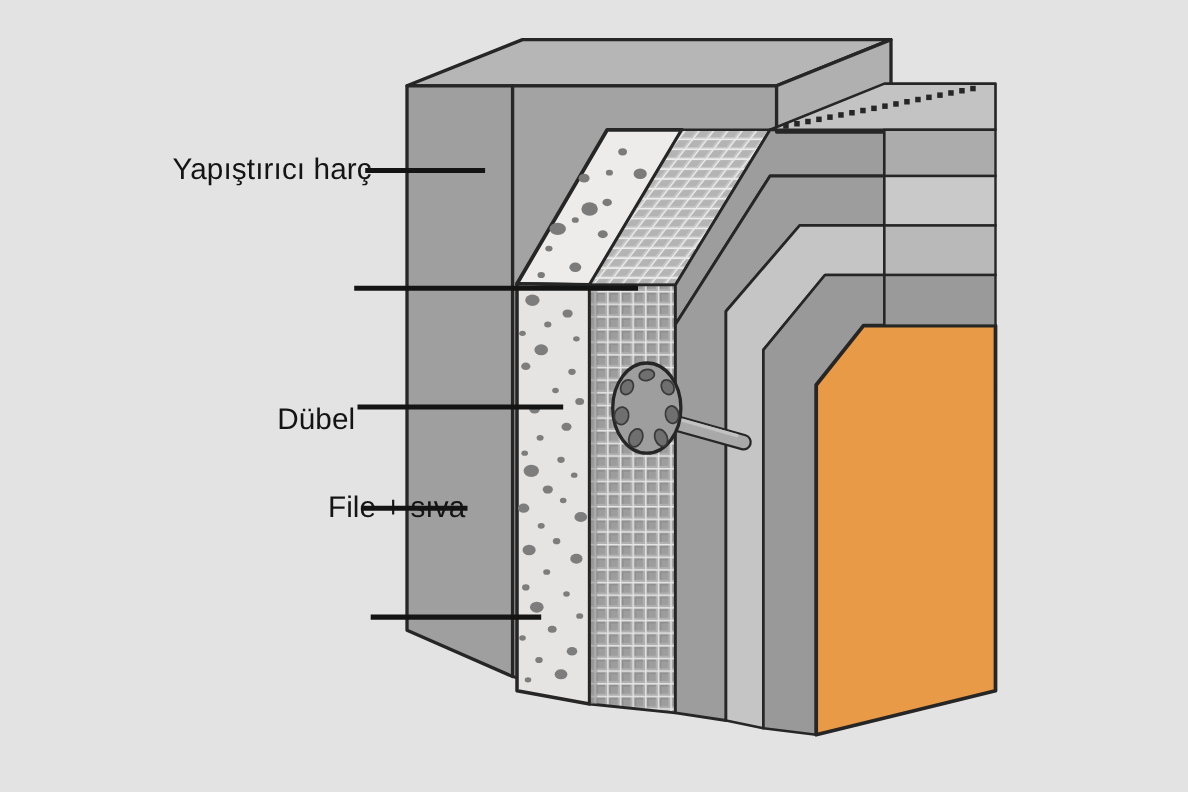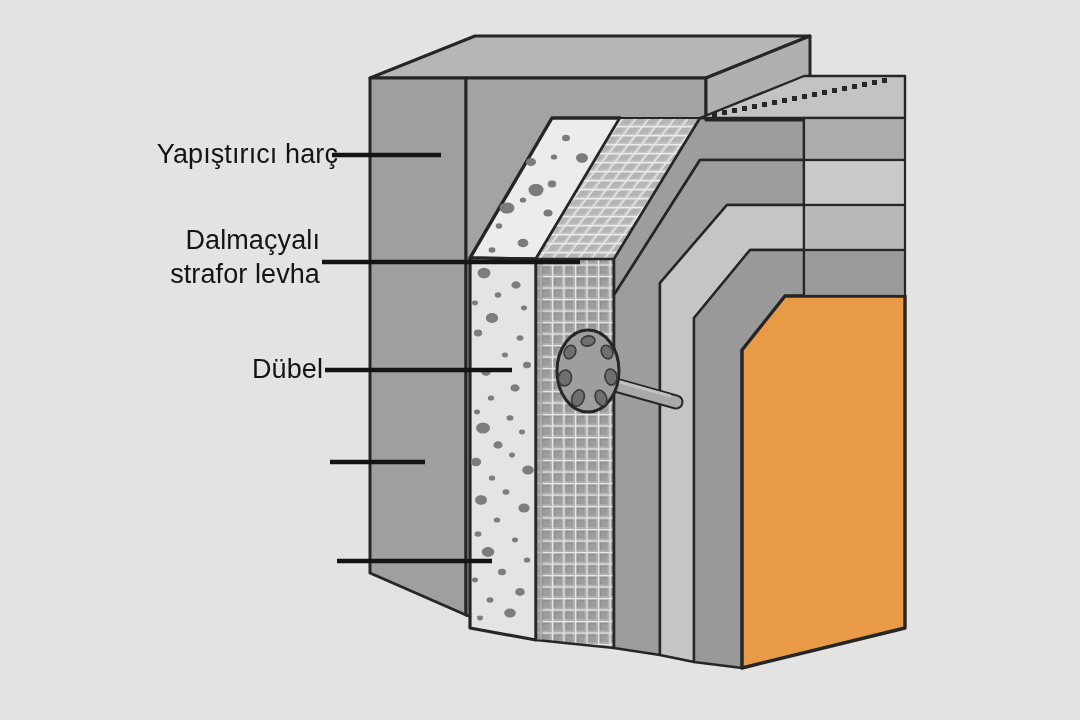--- a/index.html
+++ b/index.html
@@ -30,21 +30,21 @@
     color: #141414;
     font-size: 27px;
     line-height: 34px;
     letter-spacing: 0.1px;
     white-space: pre-line;
     text-align: right;
     font-weight: 400;
   }
   #label-adhesive { right: 742px; top: 137px; }
   #label-eps      { right: 760px; top: 223px; }
-  #label-dowel    { right: 757px; top: 352px; text-align: center; }
+  #label-dowel    { right: 757px; top: 364px; text-align: center; }
   #label-mesh     { right: 657px; top: 444px; }
   #label-paint    { right: 745px; top: 543px; }
 </style>
 </head>
 <body>
 
 <div id="stage">
 
   <svg id="diagram" viewBox="0 0 1080 720">
     <defs>
@@ -213,20 +213,19 @@
       <line x1="332" y1="155" x2="441" y2="155"></line>
       <line x1="322" y1="262" x2="580" y2="262"></line>
       <line x1="325" y1="370" x2="512" y2="370"></line>
       <line x1="330" y1="462" x2="425" y2="462"></line>
       <line x1="337" y1="561" x2="492" y2="561"></line>
     </g>
   </svg>
 
   <div class="label-text" id="label-adhesive">Yapıştırıcı harç</div>
 
-  <div class="label-text" id="label-eps">Dalmaçyalı
-strafor levha</div>
 
   <div class="label-text" id="label-dowel">Dübel</div>
 
+  <div class="label-text" id="label-mesh">File + sıva</div>
 
 
 </div>
 
 </body></html>

